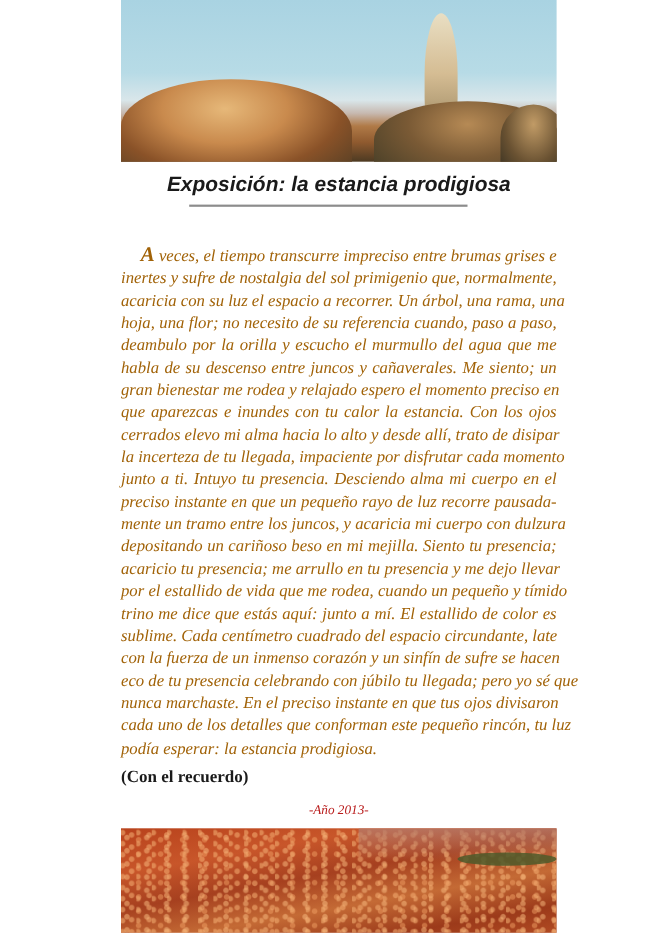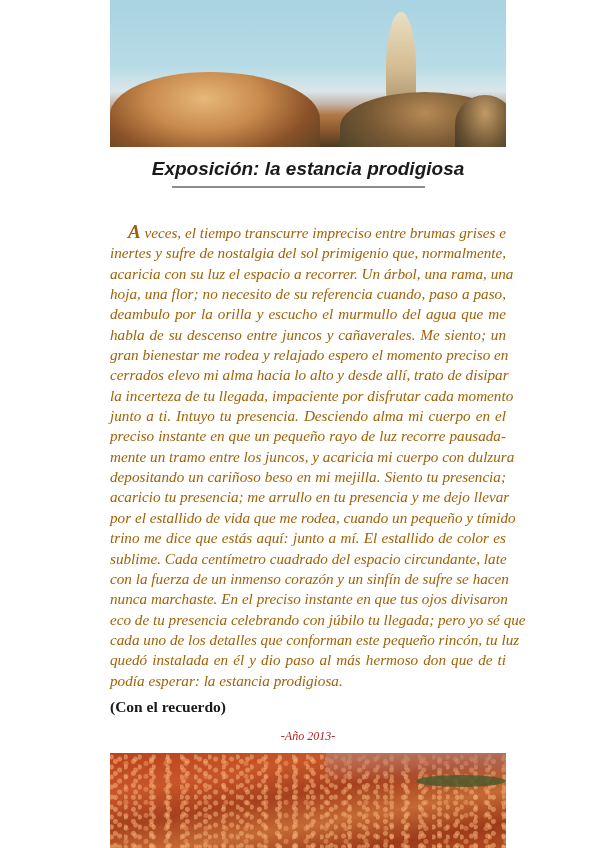--- a/index.html
+++ b/index.html
@@ -66,35 +66,35 @@
 <div class="title-rule"></div>
 
 <div class="body-text">
   <span class="line"><span class="dropcap">A</span><span> veces, el tiempo transcurre impreciso entre brumas grises e</span></span>
   <span class="line">inertes y sufre de nostalgia  del sol primigenio que, normalmente,</span>
   <span class="line">acaricia con su luz el espacio a recorrer. Un árbol, una rama, una</span>
   <span class="line">hoja, una flor; no necesito de su referencia cuando, paso a paso,</span>
   <span class="line">deambulo por la orilla y escucho el murmullo del agua que me</span>
   <span class="line">habla de su descenso entre juncos y cañaverales. Me siento; un</span>
   <span class="line">gran bienestar me rodea y  relajado espero el momento preciso en</span>
+  <span class="line">que aparezcas e inundes con tu calor la estancia. Con los ojos</span>
   <span class="line">cerrados elevo mi alma hacia lo alto  y desde allí, trato de disipar</span>
   <span class="line">la incerteza de tu llegada, impaciente por disfrutar cada momento</span>
   <span class="line">junto a ti. Intuyo tu presencia. Desciendo alma mi cuerpo en el</span>
   <span class="line">preciso instante en que un pequeño rayo de luz recorre pausada-</span>
   <span class="line">mente un tramo entre los juncos, y acaricia mi cuerpo con dulzura</span>
   <span class="line">depositando un cariñoso beso en mi mejilla. Siento tu presencia;</span>
   <span class="line">acaricio tu presencia; me arrullo en tu presencia y me dejo llevar</span>
   <span class="line">por el estallido de vida que me rodea, cuando un pequeño y tímido</span>
   <span class="line">trino me dice que estás aquí: junto a mí. El estallido de color es</span>
   <span class="line">sublime. Cada centímetro cuadrado del  espacio circundante, late</span>
   <span class="line">con la fuerza de un inmenso corazón y un sinfín de sufre se hacen</span>
+  <span class="line">eco de tu presencia  celebrando con júbilo tu llegada; pero yo sé que</span>
   <span class="line">nunca marchaste. En el preciso instante en que tus ojos divisaron</span>
-  <span class="line">eco de tu presencia  celebrando con júbilo tu llegada; pero yo sé que</span>
   <span class="line">cada uno de los detalles que conforman este pequeño rincón, tu luz</span>
-  <span class="line">quedó instalada en él y dio paso al más hermoso don que de ti</span>
   <span class="line last">podía esperar: la estancia prodigiosa.</span>
 </div>
 
 <div class="signature">(Con el recuerdo)</div>
 <div class="year">-Año 2013-</div>
 
 <div class="bottom-image">
   <div class="speckle"></div>
   <div class="haze"></div>
   <div class="hedge"></div>

